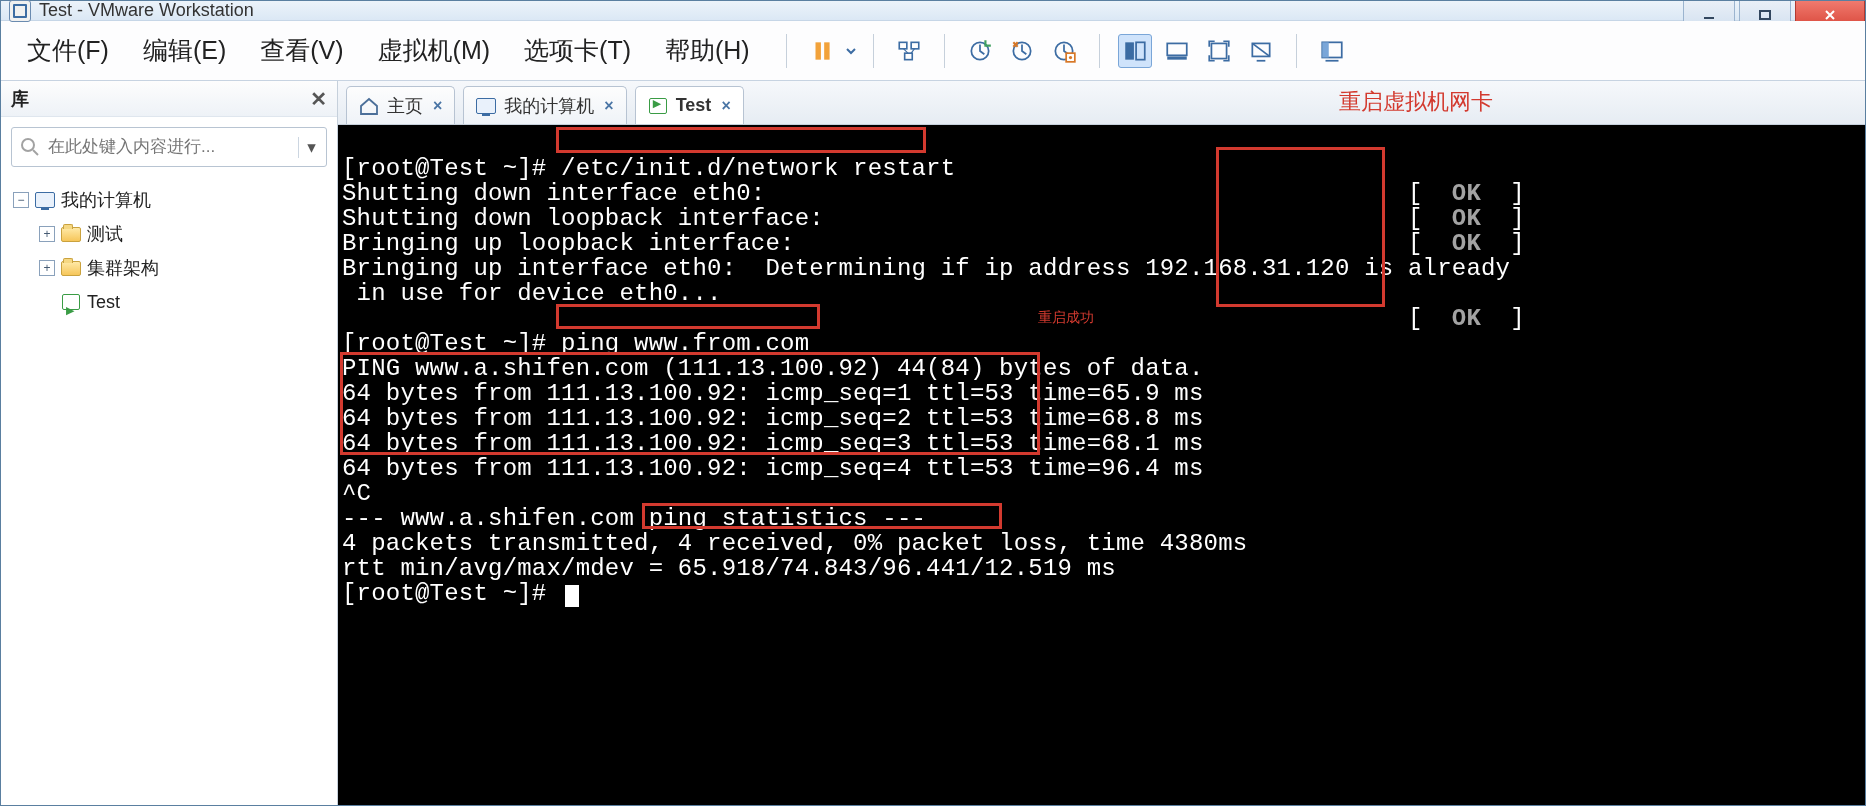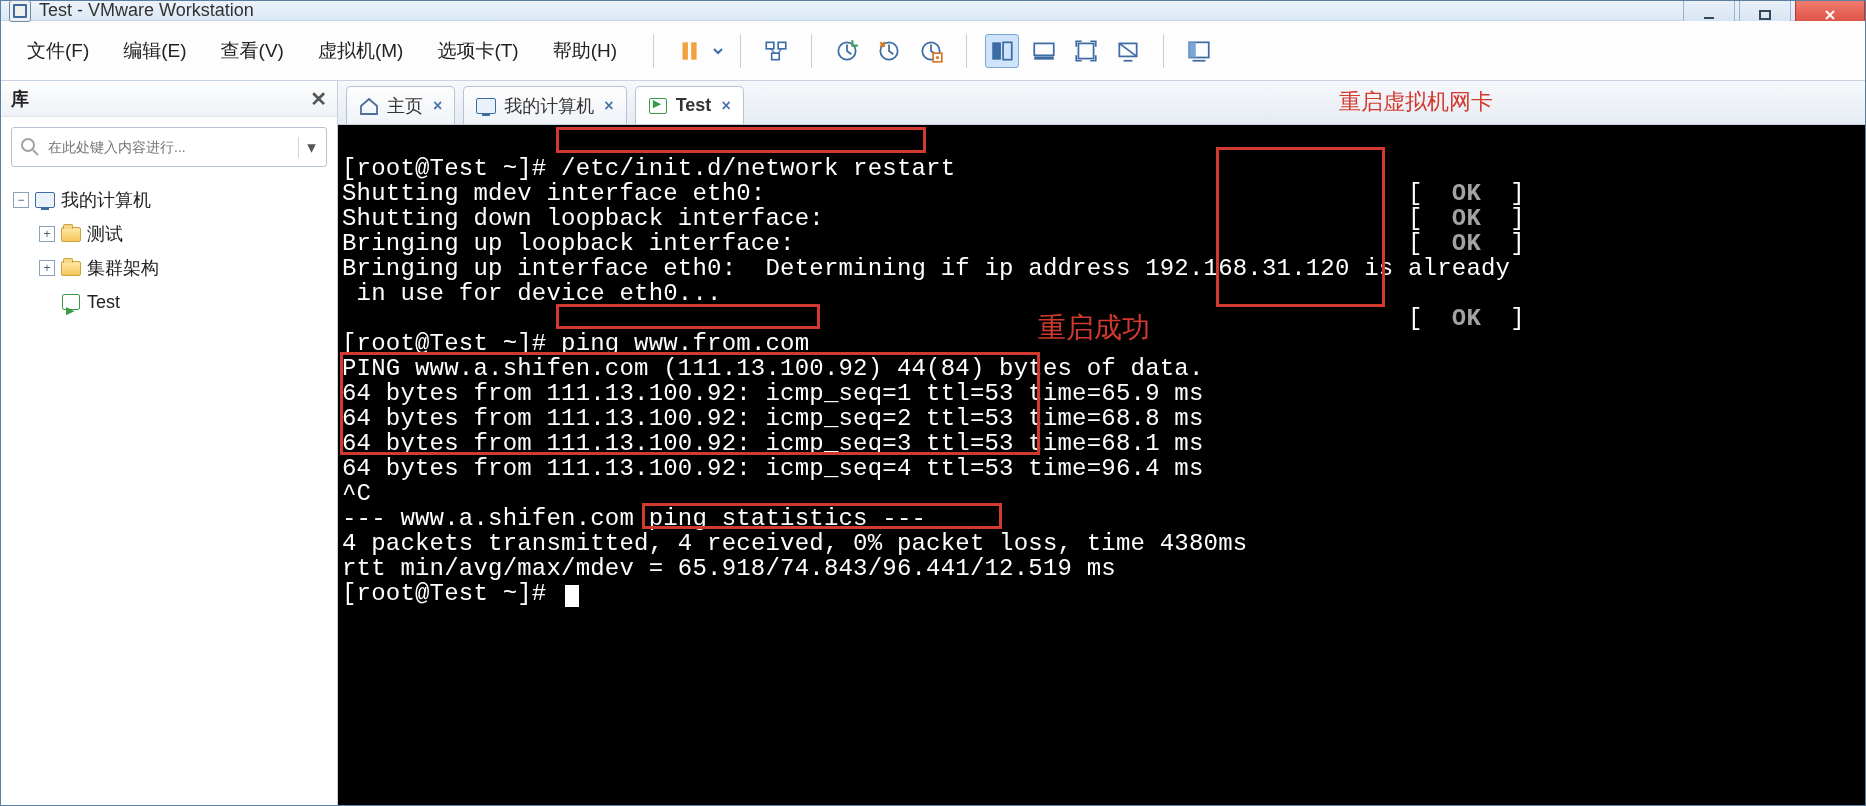--- a/index.html
+++ b/index.html
@@ -9,35 +9,35 @@
   .titlebar{height:20px;background:linear-gradient(#ecf3fa,#dbe8f5);display:flex;align-items:center;padding:0 0 0 8px;border-bottom:1px solid #c6d6e7;}
   .titlebar .app-icon{width:22px;height:22px;margin-right:8px;background:#f0f0f0;border:1px solid #6a8bb0;border-radius:3px;position:relative;}
   .titlebar .app-icon::after{content:"";position:absolute;inset:3px;border:2px solid #3c6ca3;border-radius:1px;}
   .titlebar .title-text{flex:1;font-size:18px;color:#333;}
   .win-btns{display:flex;height:100%;}
   .win-btn{width:52px;height:28px;margin-top:0;display:flex;align-items:center;justify-content:center;background:linear-gradient(#e9eff7,#d3e1f0);border:1px solid #9bb4cf;border-top:none;border-radius:0 0 4px 4px;margin-left:4px;}
   .win-btn.close{width:70px;background:linear-gradient(#f07a6e,#d9483b);border-color:#b23a30;color:#fff;border-radius:0 0 4px 4px;}
   .win-btn svg{width:16px;height:12px;}
   
   .menubar{height:60px;display:flex;align-items:center;padding:0 14px;border-bottom:1px solid #c7d3e1;background:#fdfdfe;}
-  .menu-item{padding:6px 12px;margin-right:10px;font-size:19px;color:#222;cursor:default;border-radius:3px;}
+  .menu-item{padding:6px 12px;margin-right:10px;font-size:25px;color:#222;cursor:default;border-radius:3px;}
   .tb-sep{width:1px;height:34px;background:#c6d0db;margin:0 14px;}
   .tb-btn{width:34px;height:34px;display:flex;align-items:center;justify-content:center;margin:0 4px;border-radius:3px;}
   .tb-btn svg{width:26px;height:26px;}
   .tb-group{display:flex;align-items:center;}
   .tb-dd{width:16px;height:34px;display:flex;align-items:center;justify-content:center;}
   
   .main{flex:1;display:flex;min-height:0;}
   
   .sidebar{width:337px;background:#fff;border-right:1px solid #c6d0db;display:flex;flex-direction:column;}
   .lib-header{height:36px;display:flex;align-items:center;padding:0 10px;font-size:18px;font-weight:bold;border-bottom:1px solid #dfe6ee;color:#222;background:linear-gradient(#fdfdfd,#eef2f7);}
   .lib-header .close-x{margin-left:auto;font-size:20px;color:#555;cursor:default;}
   .lib-search{margin:10px;display:flex;align-items:center;border:1px solid #b8c4d2;border-radius:3px;padding:4px 8px;height:40px;}
   .lib-search .sicon{width:20px;height:20px;margin-right:6px;opacity:.6;}
-  .lib-search input{border:none;outline:none;flex:1;font-size:14px;background:transparent;color:#ec4899;}
+  .lib-search input{border:none;outline:none;flex:1;font-size:17px;background:transparent;color:#ec4899;}
   .lib-search .dd{width:20px;text-align:center;color:#555;border-left:1px solid #ccd6e1;margin-left:6px;padding-left:6px;}
   .tree{flex:1;padding:6px 4px 6px 8px;font-size:18px;line-height:34px;overflow:auto;}
   .tree-row{display:flex;align-items:center;white-space:nowrap;padding:0 4px;border-radius:2px;}
   .tree-row .tw{width:16px;height:16px;border:1px solid #8aa1bb;display:flex;align-items:center;justify-content:center;font-size:12px;line-height:1;color:#465b73;margin-right:6px;background:#fff;}
   .tree-row .sp{display:inline-block;}
   .tree-row .ico{width:20px;height:18px;margin-right:6px;display:inline-flex;align-items:center;justify-content:center;}
   .folder{background:linear-gradient(#ffe9a6,#f6c65a);border:1px solid #caa23e;border-radius:2px;width:20px;height:15px;position:relative;}
   .folder::before{content:"";position:absolute;top:-4px;left:1px;width:8px;height:4px;background:#f6d883;border:1px solid #caa23e;border-bottom:none;border-radius:2px 2px 0 0;}
   .pc-ico{width:20px;height:16px;border:1px solid #3c6ca3;background:#e9f1fb;border-radius:2px;position:relative;}
   .pc-ico::after{content:"";position:absolute;left:5px;right:5px;bottom:-3px;height:2px;background:#3c6ca3;}
@@ -52,21 +52,21 @@
   .tab.active{background:#fff;}
   .tab .tico{width:20px;height:18px;margin-right:8px;display:inline-flex;align-items:center;justify-content:center;}
   .tab .tlabel{margin-right:10px;}
   .tab .tx{color:#4a75a5;font-weight:bold;font-size:16px;}
   .annot-top{position:absolute;font-size:22px;color:#d33a2f;font-weight:500;white-space:nowrap;}
   
   .terminal-wrap{flex:1;position:relative;background:#000;overflow:hidden;}
   .terminal{position:absolute;inset:0;padding:6px 4px 6px 4px;color:#fff;font-family:"Courier New",monospace;font-size:24px;line-height:25px;white-space:pre;letter-spacing:0.2px;}
   .terminal .ok{color:#a3a3a3;font-weight:bold;}
   .redbox{position:absolute;border:3px solid #d33a2f;pointer-events:none;}
-  .annot{position:absolute;color:#d33a2f;font-size:28px;font-family:"Microsoft YaHei",sans-serif;white-space:nowrap;}
+  .annot{position:absolute;color:#d33a2f;font-size:14px;font-family:"Microsoft YaHei",sans-serif;white-space:nowrap;}
   .cursor{display:inline-block;width:14px;height:22px;background:#fff;vertical-align:text-bottom;margin-left:4px;}
 </style>
 </head>
 <body>
 
 <div class="window">
 
   <div class="titlebar">
     <span class="app-icon"></span>
     <span class="title-text">Test - VMware Workstation</span>
@@ -257,21 +257,21 @@
             </span>
           <span class="tlabel" style="font-weight:bold">Test</span>
           <span class="tx">×</span>
         </div>
         <span class="annot-top" style="right:372px;top:6px;">重启虚拟机网卡</span>
       </div>
 
       <div class="terminal-wrap">
         <div class="terminal">
 <span>[root@Test ~]# </span><span>/etc/init.d/network restart</span>
-<span>Shutting mdev interface eth0:</span>                                            [  <span class="ok">OK</span>  ]
+<span>Shutting down interface eth0:</span>                                            [  <span class="ok">OK</span>  ]
 <span>Shutting down loopback interface:</span>                                        [  <span class="ok">OK</span>  ]
 <span>Bringing up loopback interface:</span>                                          [  <span class="ok">OK</span>  ]
 <span>Bringing up interface eth0:  Determining if ip address 192</span><span>.168.31.120 is already</span>
 <span> in use for device eth0...</span>
                                                                          [  <span class="ok">OK</span>  ]
 <span>[root@Test ~]# </span><span>ping www.from.com</span>
 <span>PING www.a.shifen.com (111.13.100.92) 44(84) bytes of data.</span>
 <span>64 bytes from 111.13.100.92: icmp_seq=1 ttl=53 time=65.9 ms</span>
 <span>64 bytes from 111.13.100.92: icmp_seq=2 ttl=53 time=68.8 ms</span>
 <span>64 bytes from 111.13.100.92: icmp_seq=3 ttl=53 time=68.1 ms</span>

